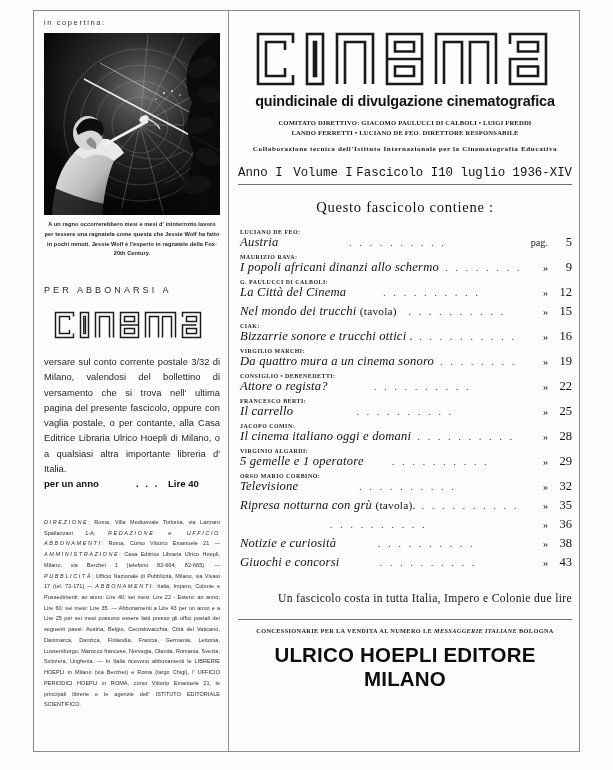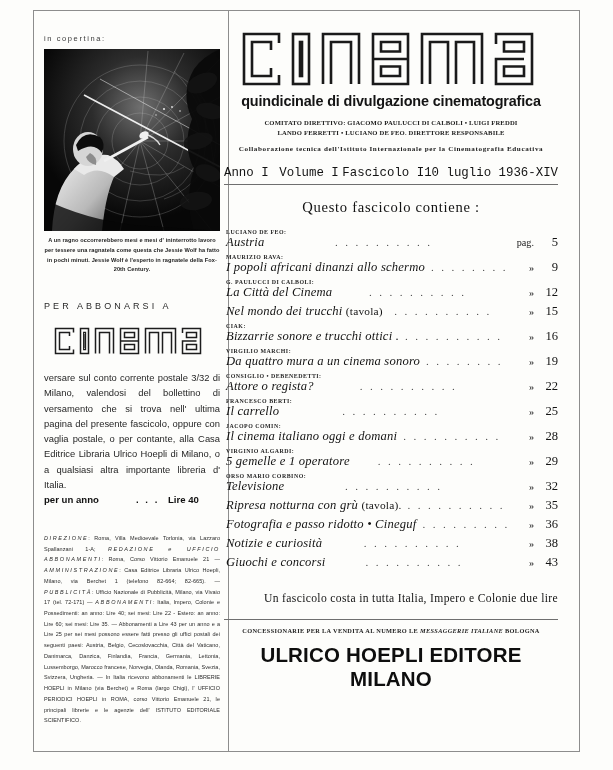--- a/index.html
+++ b/index.html
@@ -26,21 +26,21 @@
   }
   .vrule{
     position:absolute;
     left:228px;top:10px;
     width:1px;height:742px;
     background:#8d8d8d;
   }
   
   .leftcol{
     position:absolute;
-    left:44px;top:34px;
+    left:44px;top:18px;
     width:176px;
   }
   .incopertina{
     font-family:"Liberation Sans",sans-serif;
     font-size:7.5px;
     letter-spacing:1.6px;
     color:#3a3a3a;
     margin-bottom:6px;
   }
   .cover-photo{
@@ -104,21 +104,21 @@
     font-size:5.5px;
     line-height:1.95;
     text-align:justify;
     color:#2b2b2b;
     letter-spacing:.05px;
   }
   .colophon .sp{letter-spacing:1.6px;font-style:italic;}
   
   .rightcol{
     position:absolute;
-    left:224px;top:22px;
+    left:238px;top:22px;
     width:334px;
   }
   .masthead{
     display:flex;
     justify-content:center;
     align-items:flex-end;
     gap:6px;
     margin-bottom:3px;
   }
   .tagline{
@@ -532,21 +532,20 @@
         <div class="toc-entry">
           <div class="toc-line">
             <span class="toc-name"><span>Ripresa notturna con grù</span> <span class="rom">(tavola).</span></span>
             <span class="toc-dots">..........</span>
             <span class="toc-mark">»</span>
             <span class="toc-page">35</span>
           </div>
         </div>
         <div class="toc-entry">
           <div class="toc-line">
-            <span class="toc-name"><span>Fotografia e passo ridotto • Cineguf</span></span>
             <span class="toc-dots">..........</span>
             <span class="toc-mark">»</span>
             <span class="toc-page">36</span>
           </div>
         </div>
         <div class="toc-entry">
           <div class="toc-line">
             <span class="toc-name"><span>Notizie e curiosità</span></span>
             <span class="toc-dots">..........</span>
             <span class="toc-mark">»</span>

